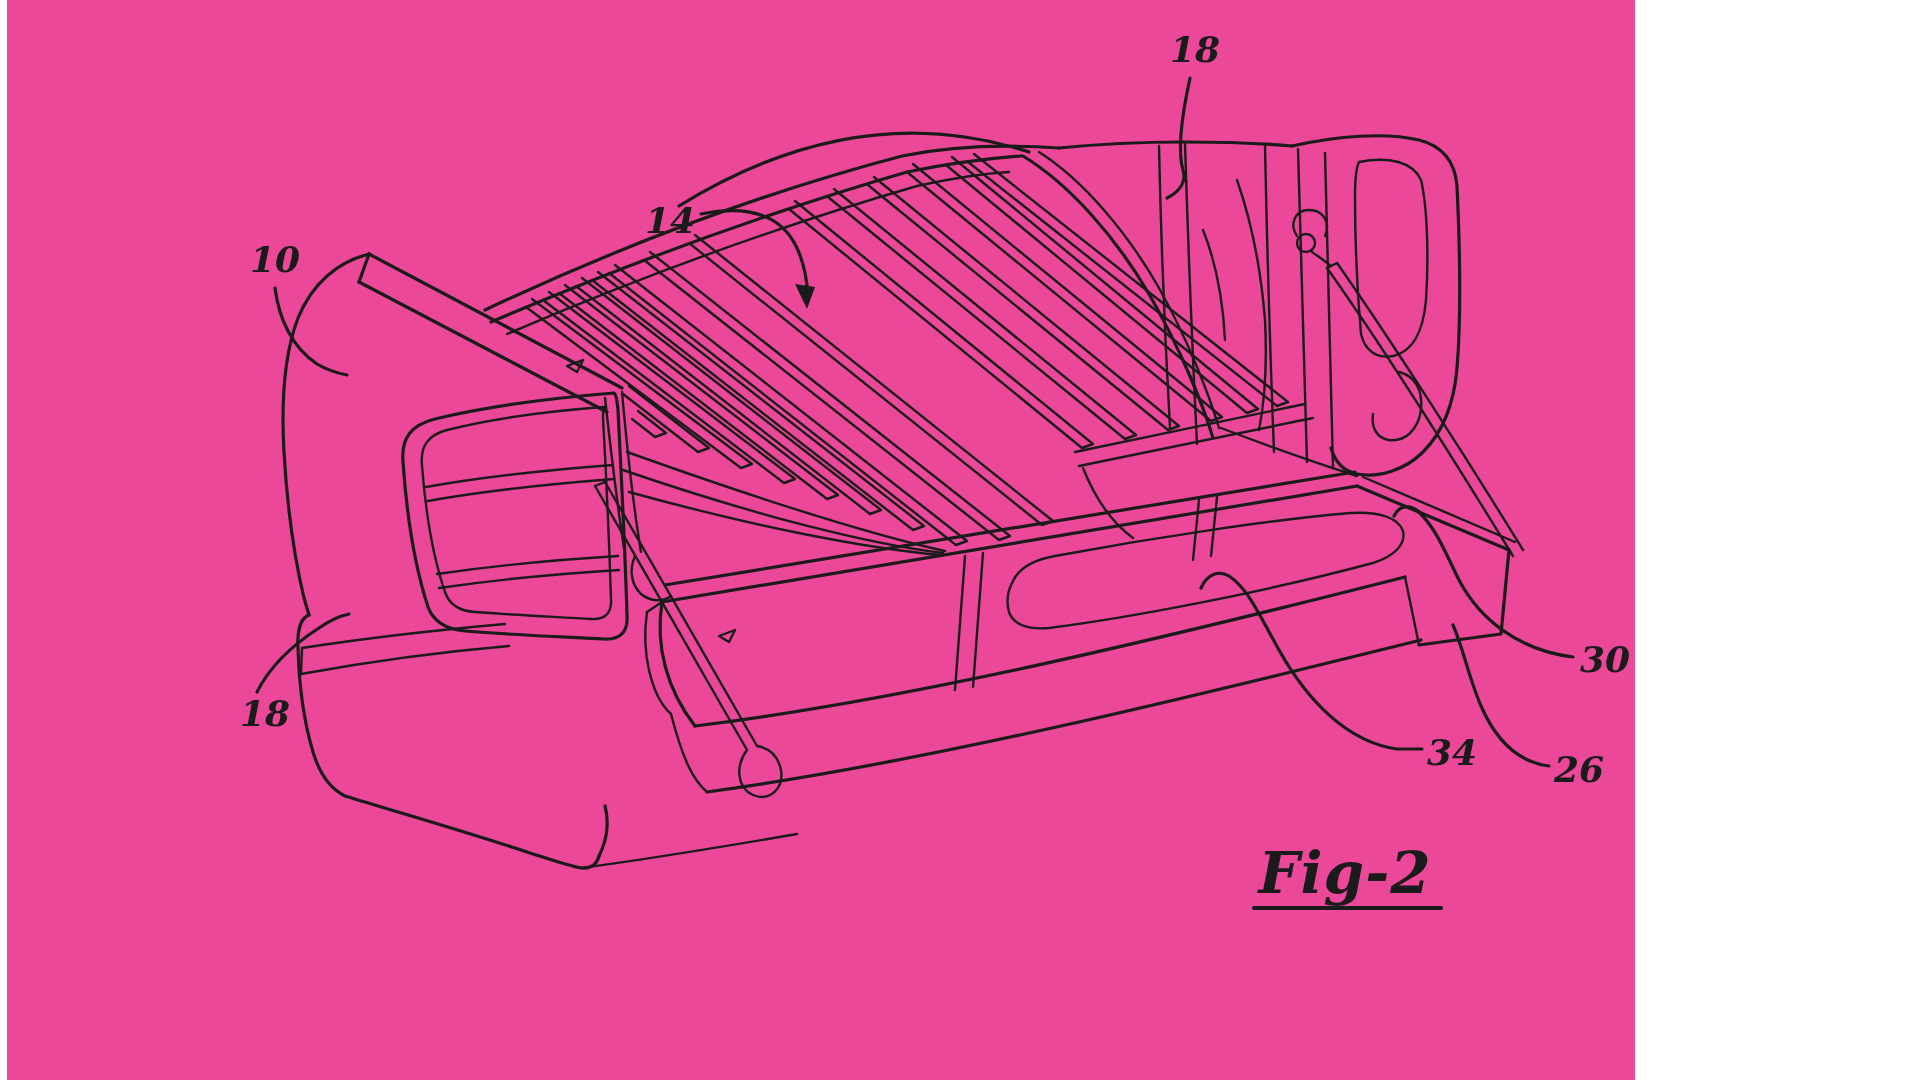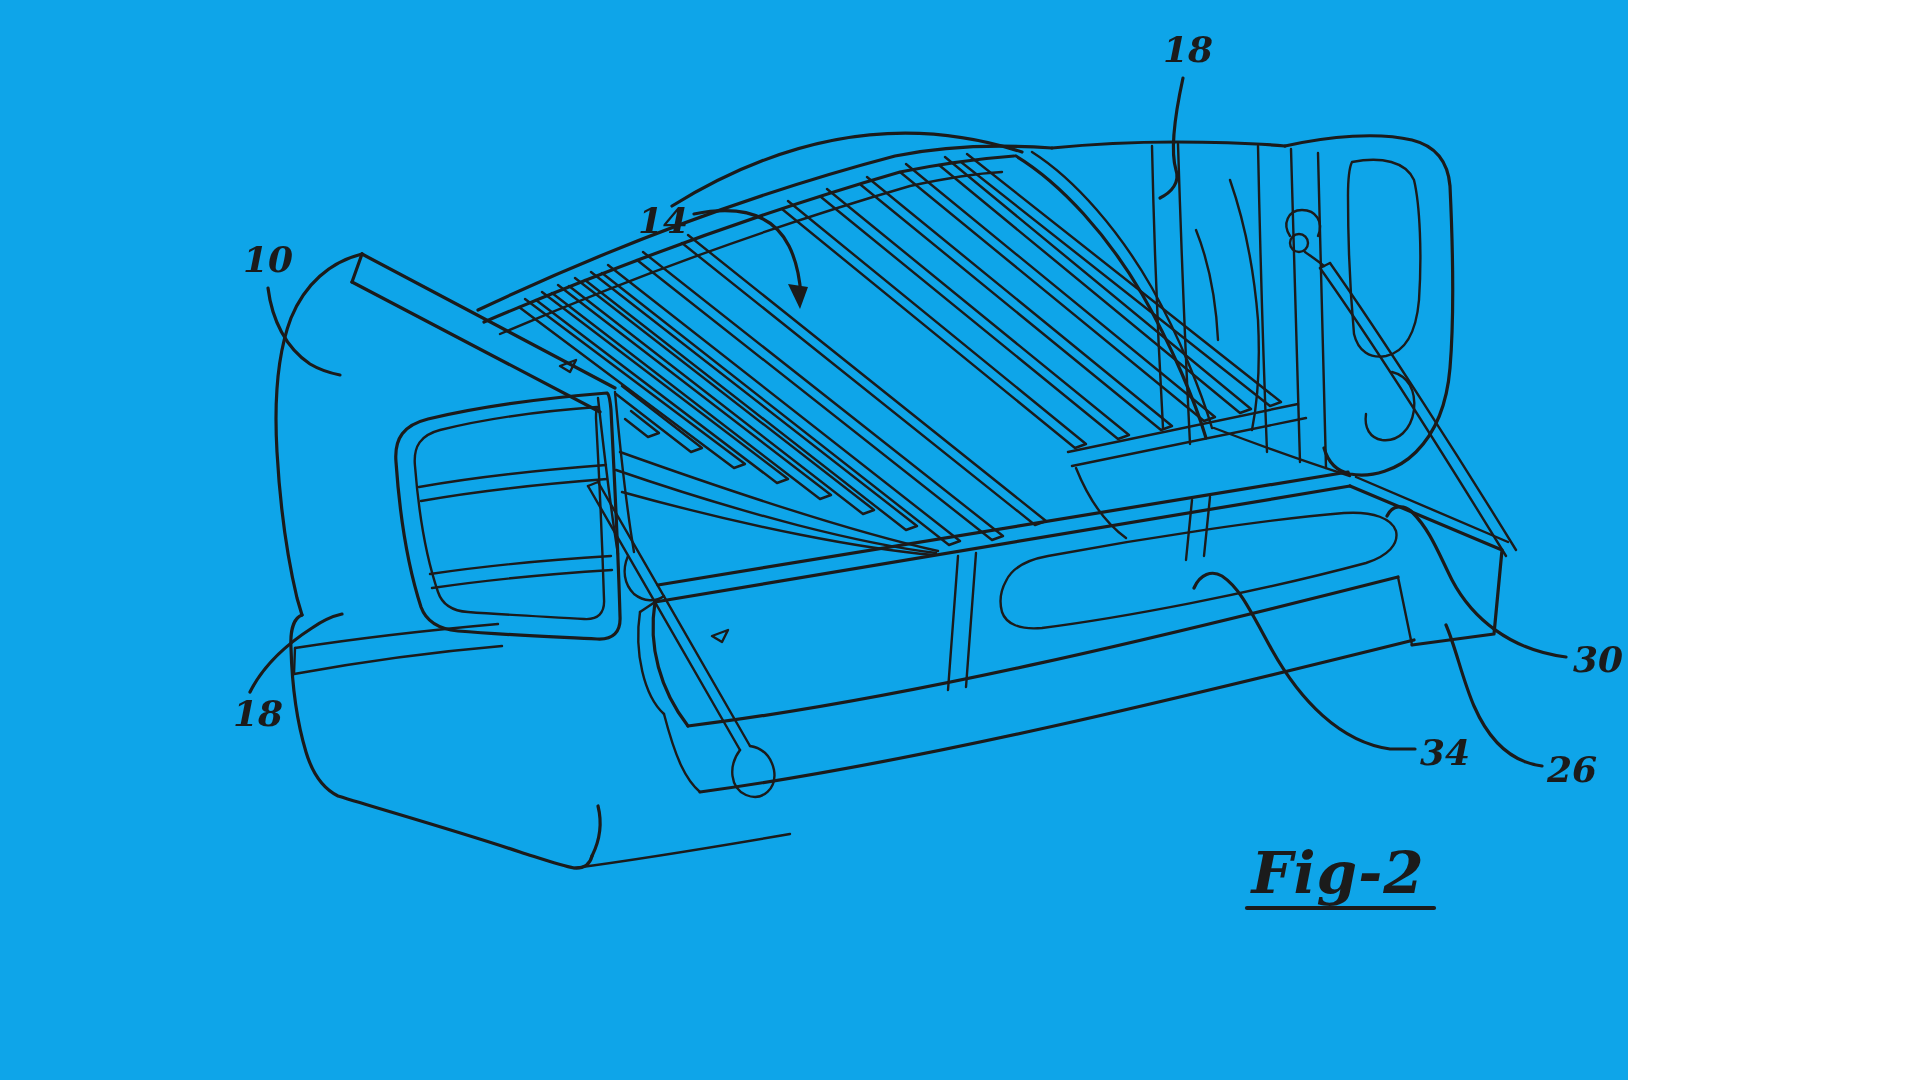--- a/index.html
+++ b/index.html
@@ -5,21 +5,22 @@
   html, body {
     margin: 0; padding: 0;
     background: #ffffff;
     width: 1920px; height: 1080px;
     overflow: hidden;
     font-family: "DejaVu Serif", serif;
   }
   .page {
     position: relative;
     width: 1628px; height: 1080px;
-    background: #0ea5e9;
+    background: #ec4899;
+    margin-left: 7px;
   }
   svg { display: block; }
   .ln {
     fill: none;
     stroke: #1b1b1b;
     stroke-width: 3.2;
     stroke-linecap: round;
     stroke-linejoin: round;
   }
   .thin { stroke-width: 2.4; }

